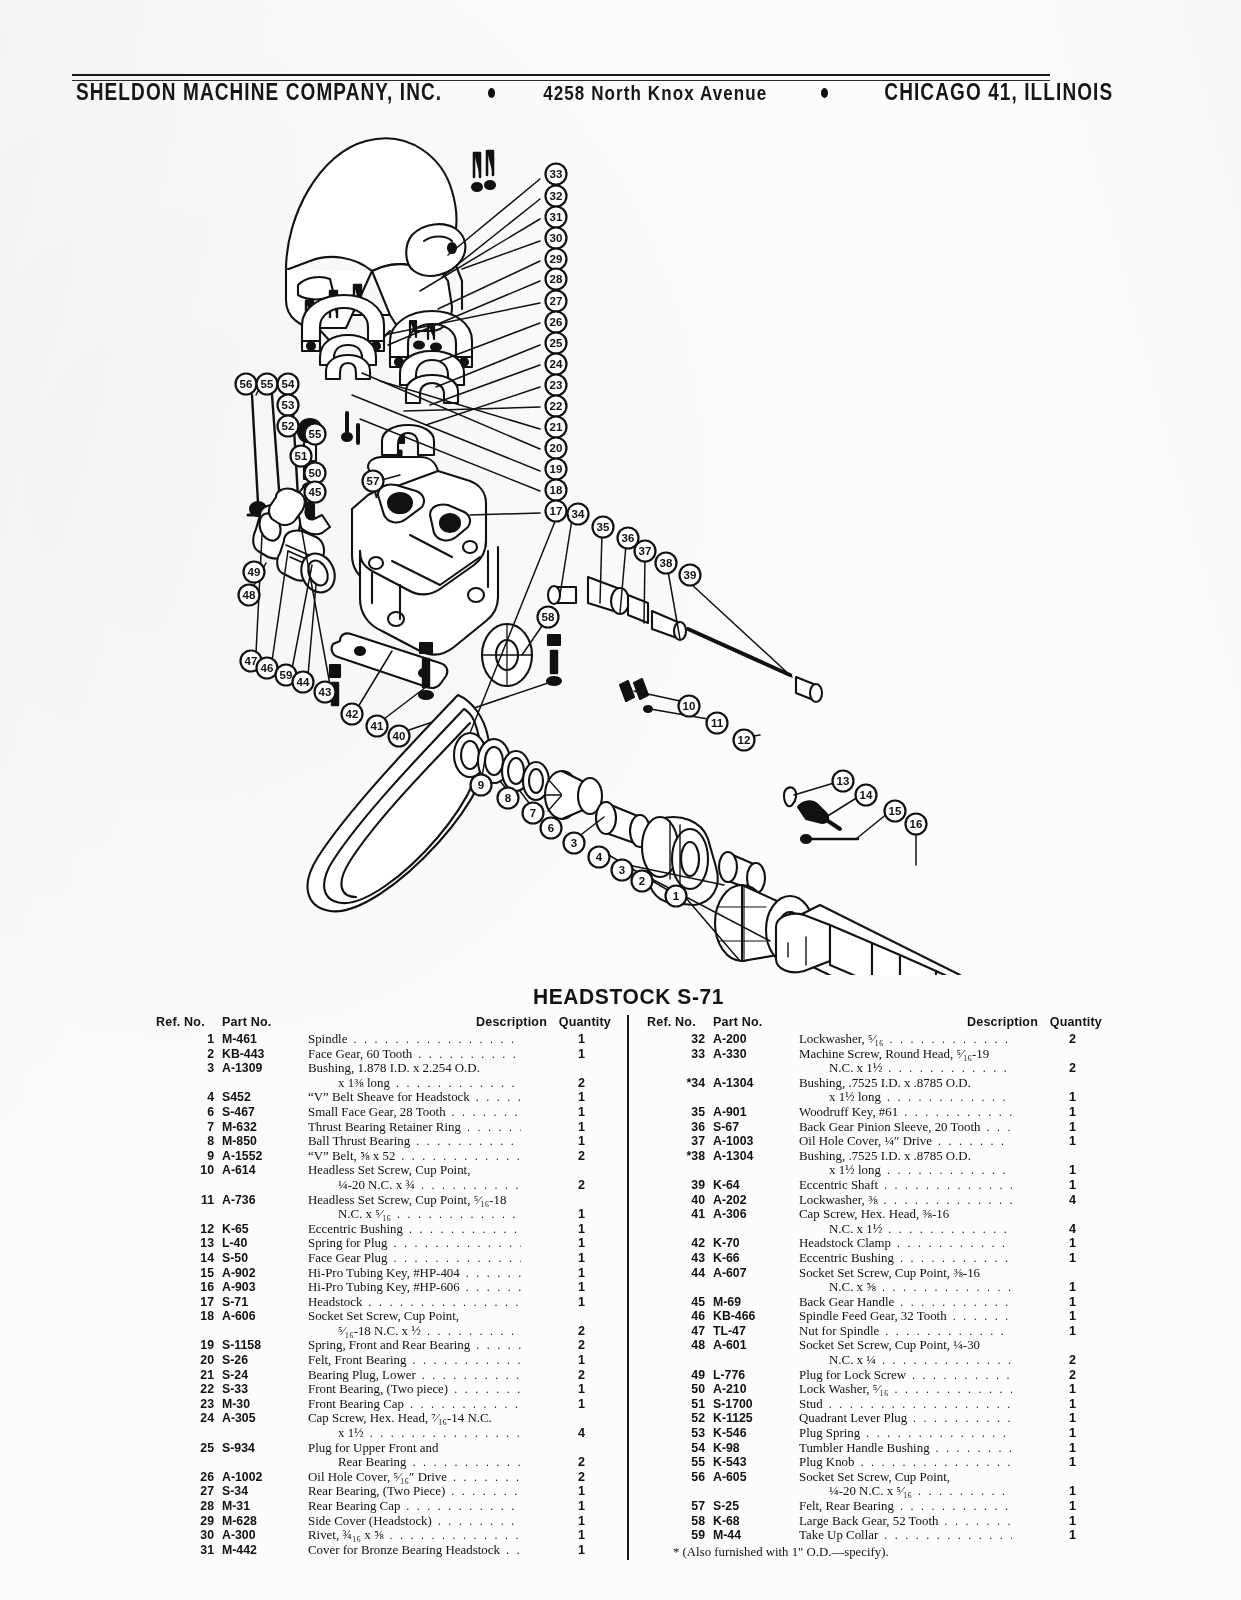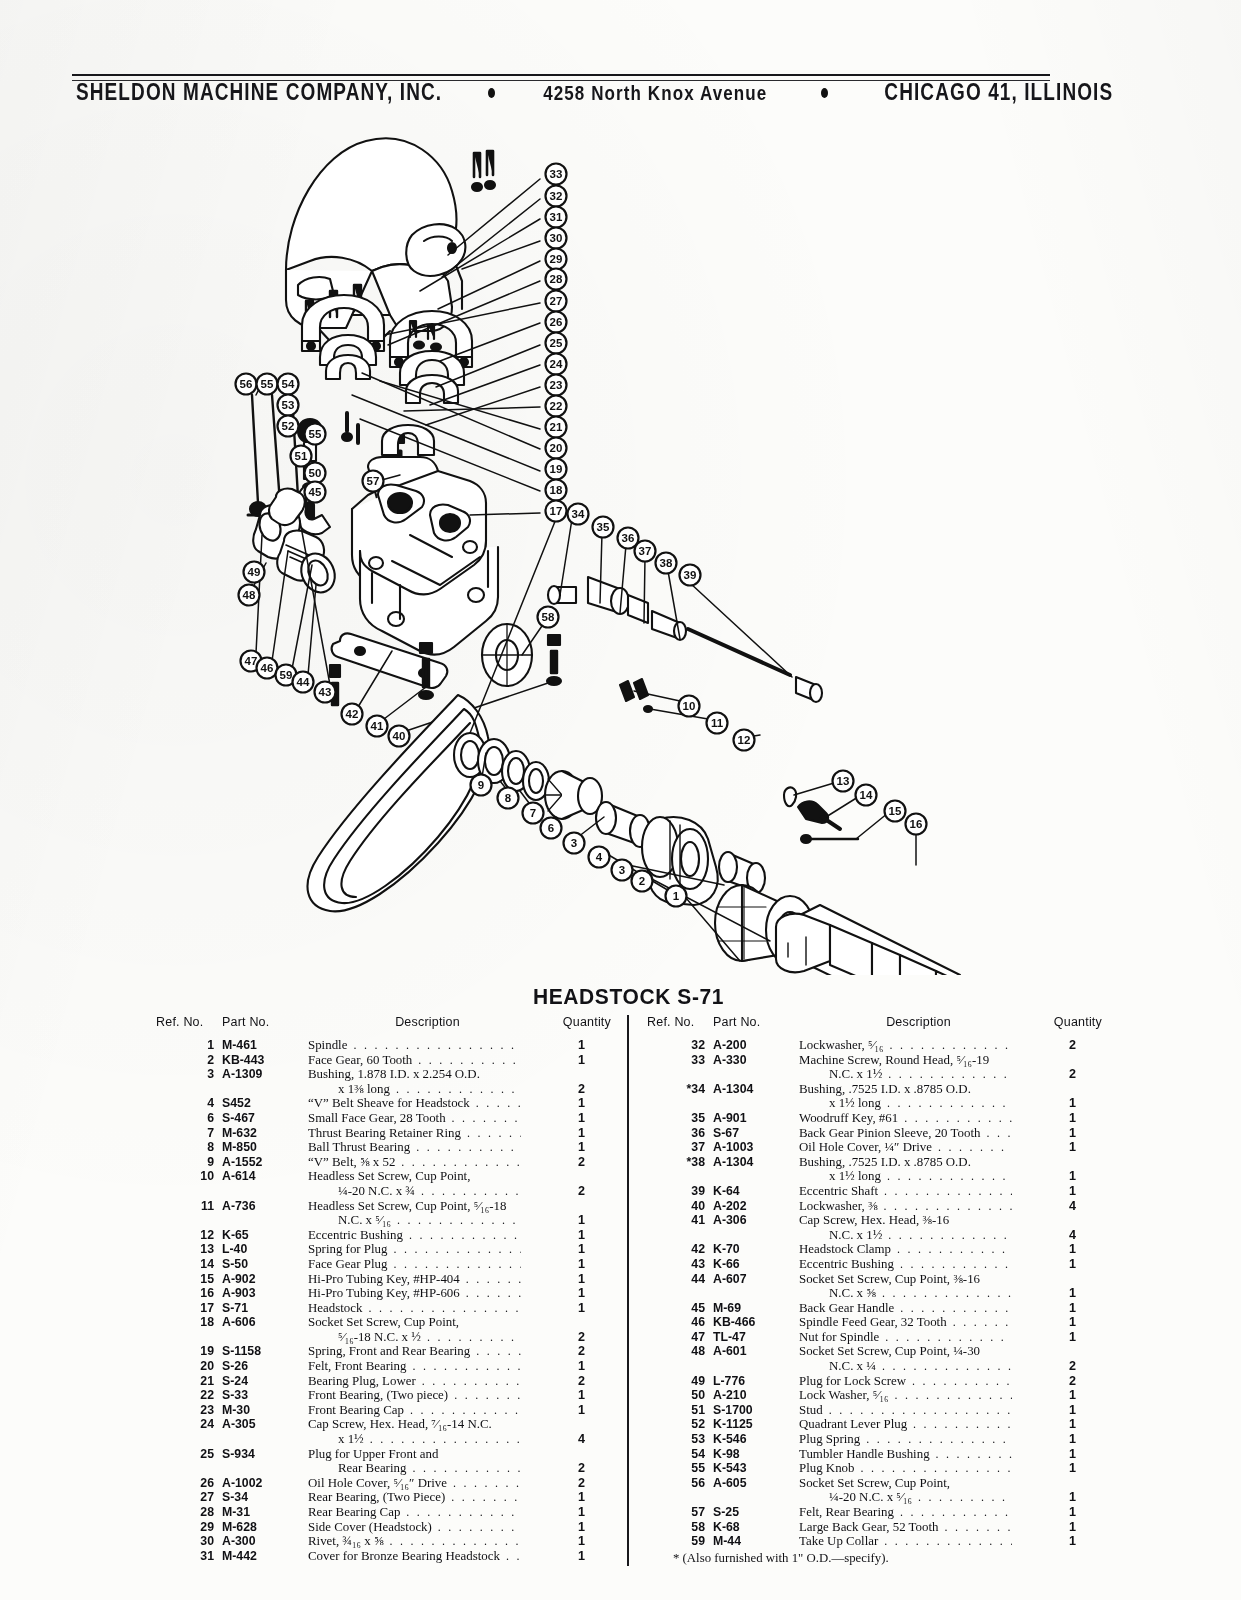--- a/index.html
+++ b/index.html
@@ -63,26 +63,26 @@
   #cols{
     position:absolute;left:148px;top:30px;width:945px;
     display:flex;
   }
   .col{width:455px;position:relative;}
   .col.right{padding-left:18px;border-left:2px solid #18181c;margin-left:16px;}
 
   .col-head{
     display:flex;align-items:flex-end;
     font-family:"Liberation Sans", sans-serif;
-    font-weight:400;font-size:12.5px;color:#111115;
-    letter-spacing:.2px;margin-bottom:9px;
+    font-weight:700;font-size:12.5px;color:#111115;
+    letter-spacing:.2px;margin-bottom:3px;
   }
   .ch-ref{width:66px;text-align:left;}
   .ch-part{width:86px;text-align:left;}
-  .ch-desc{flex:1;text-align:center;}
+  .ch-desc{flex:1;text-align:right;}
   .ch-qty{width:64px;text-align:right;}
 
   .row{
     display:flex;align-items:baseline;
     font-size:12.9px;color:#101014;line-height:14.6px;
   }
   .r-ref{
     width:58px;text-align:right;padding-right:8px;
     font-family:"Liberation Sans", sans-serif;font-weight:700;font-size:12.3px;
   }

